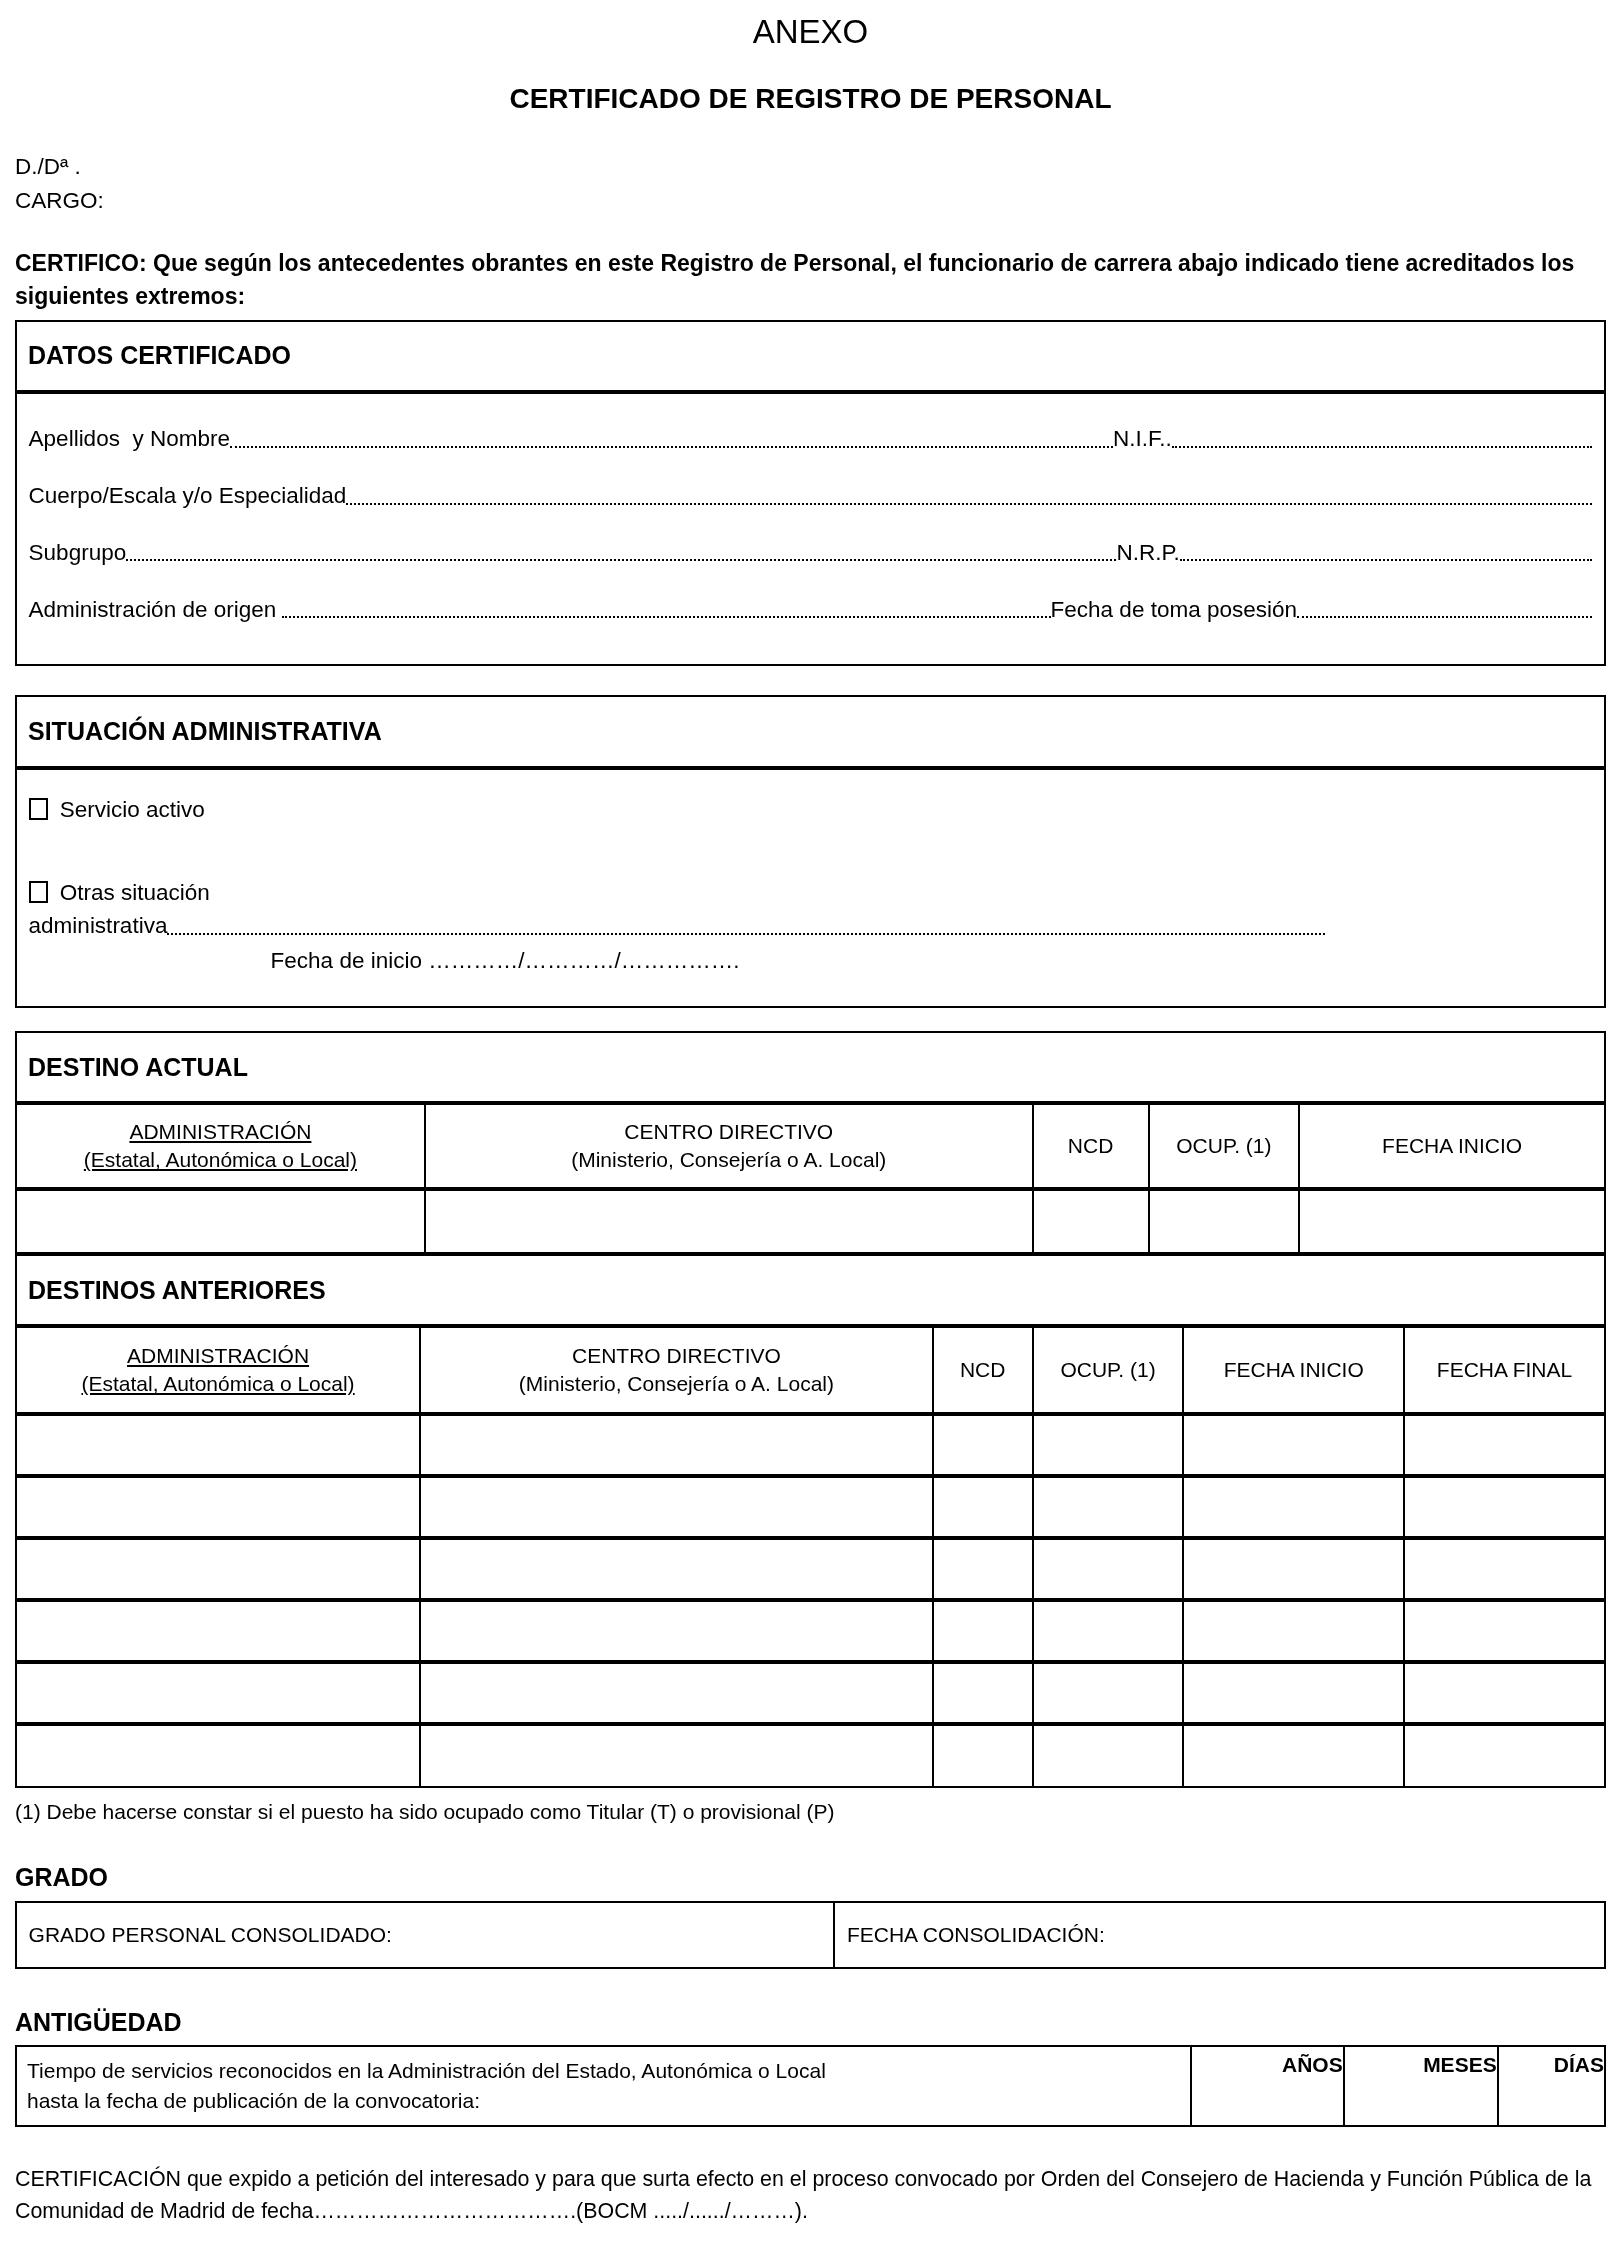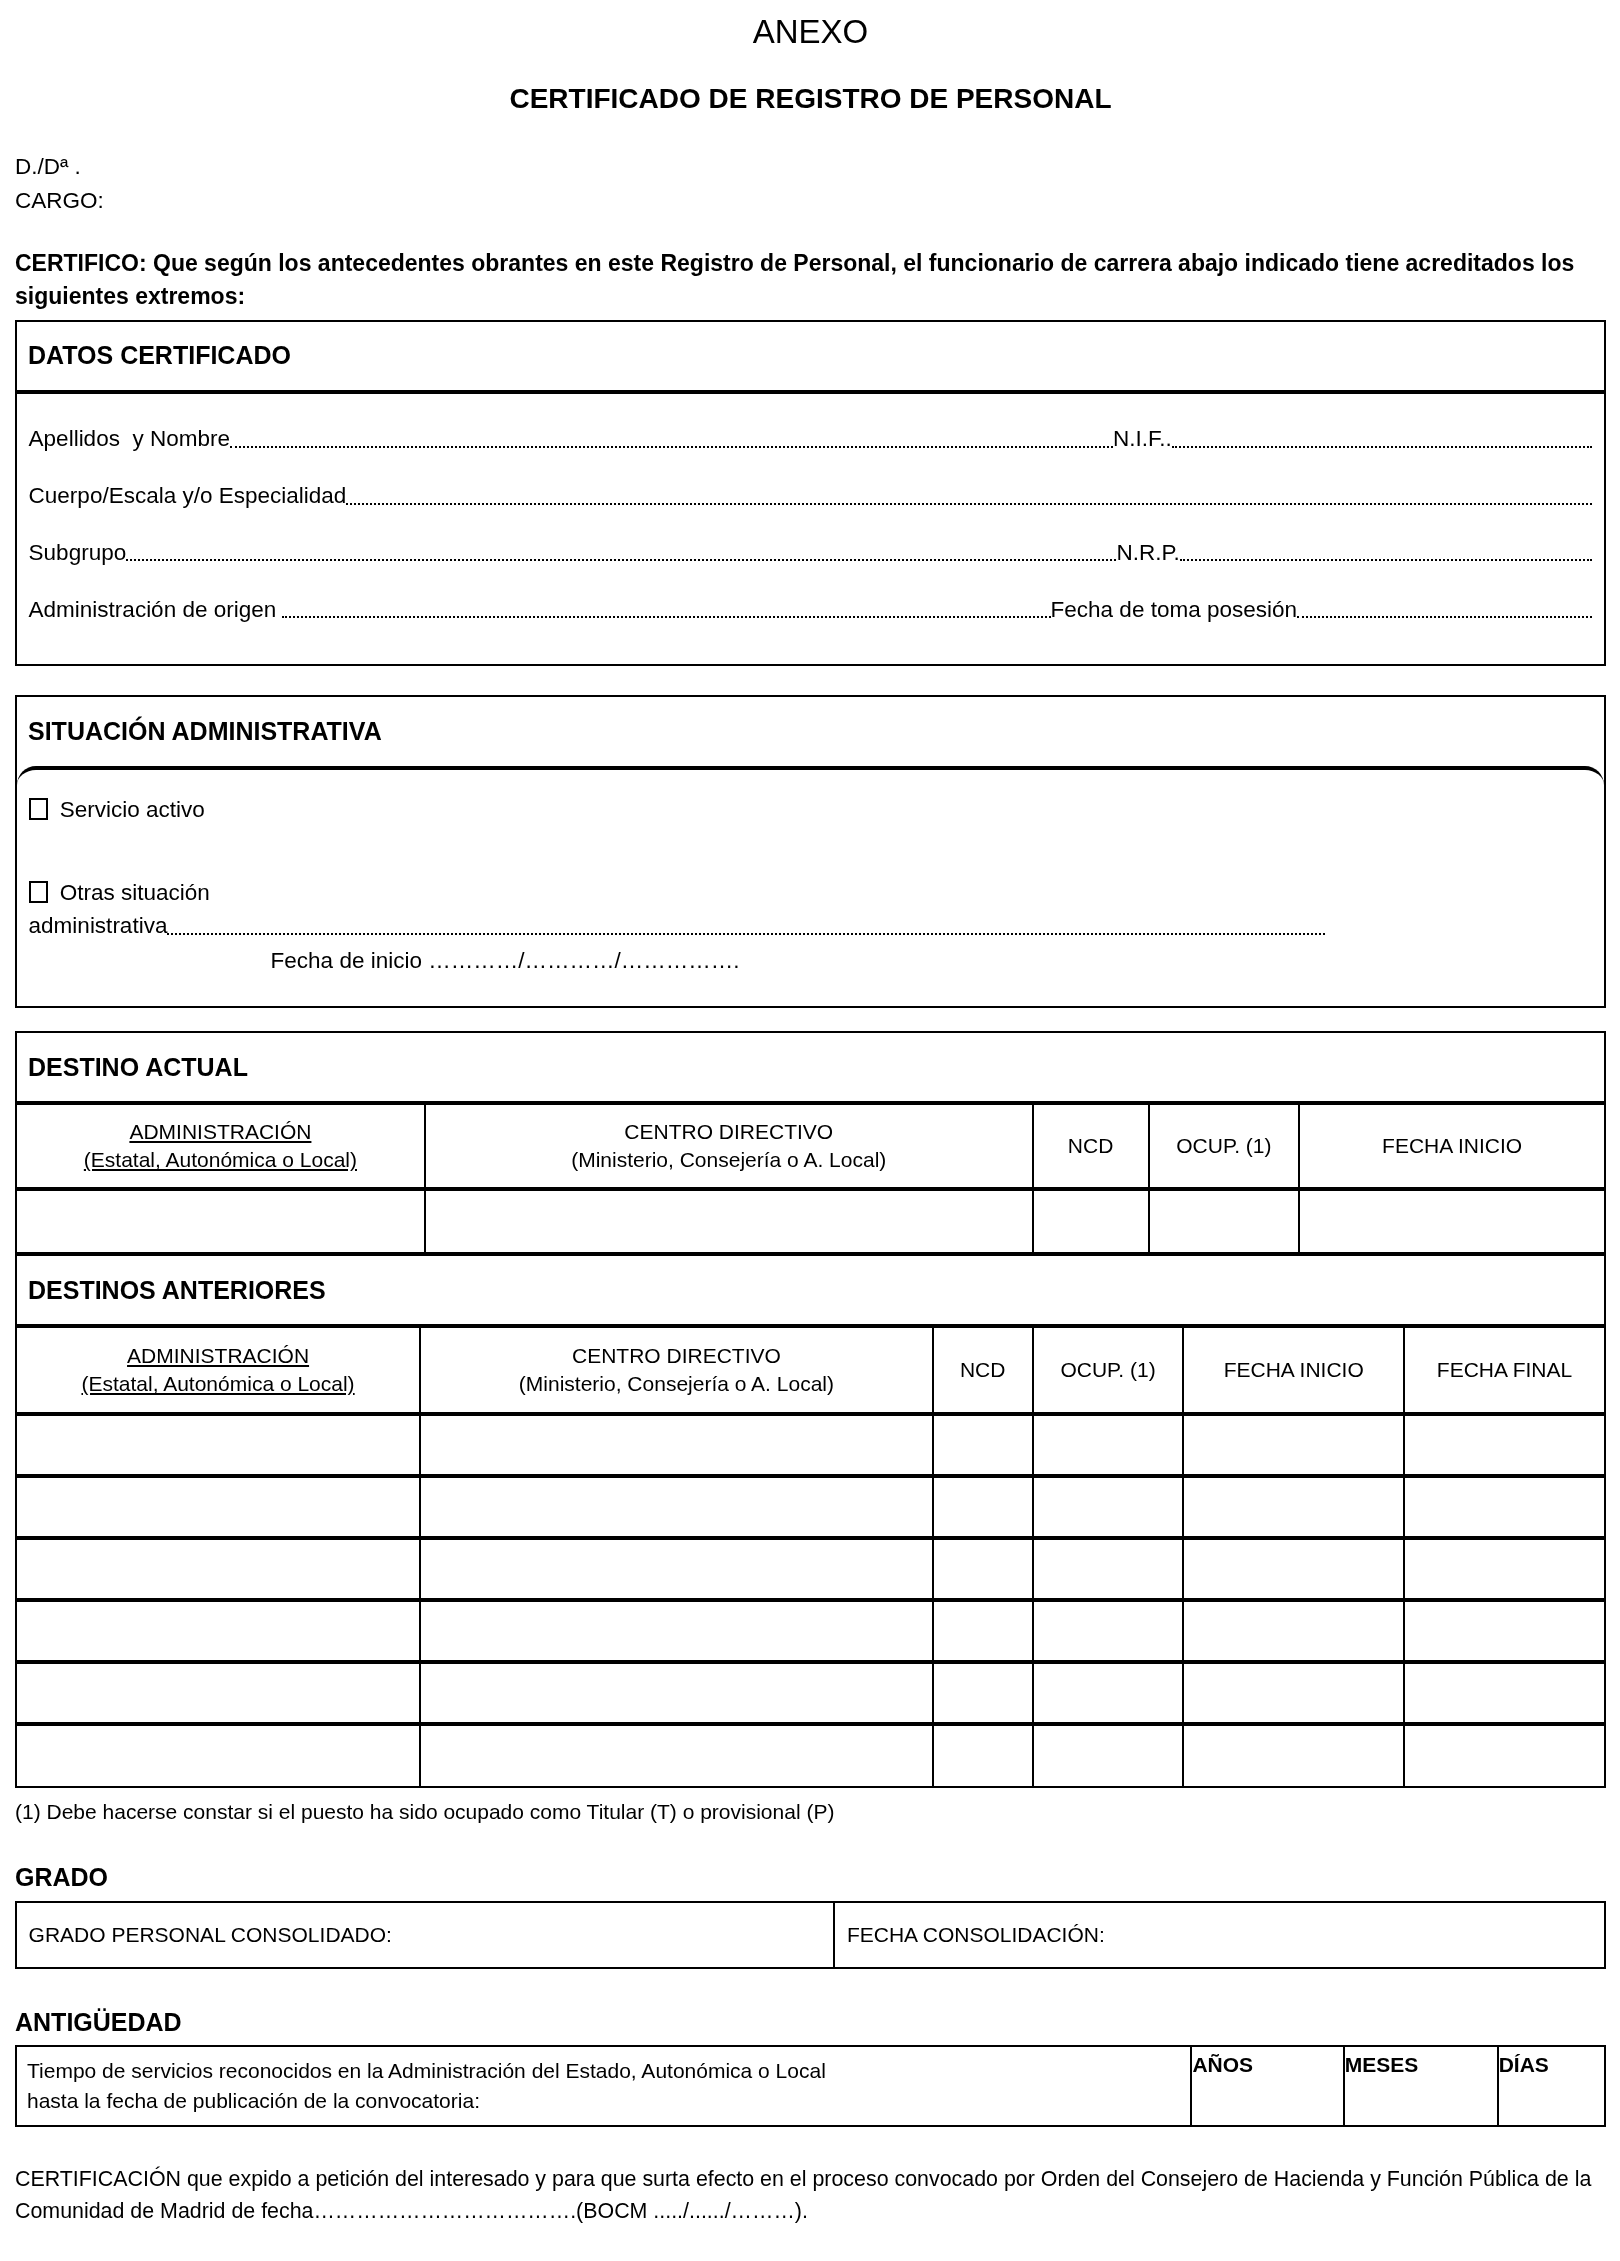--- a/index.html
+++ b/index.html
@@ -28,21 +28,21 @@
   .datos-box .box-body { padding: 1.4px 11.6px 42px; }
   .field-row { display: flex; align-items: flex-end; margin-top: 32px; line-height: 1.1; }
   .flabel { white-space: pre-wrap; }
   .leader { border-bottom: 2.2px dotted #000; position: relative; bottom: 4.3px; min-width: 29px; }
   .lf1  { flex: 1; }
   .lf21 { flex: 2.1; }
   .lf24 { flex: 2.4; }
   .lf26 { flex: 2.6; }
 
   .situacion-box { margin-top: 29px; }
-  .situacion-box .box-body { padding: 0 11.6px 32px; border-radius: 19px; }
+  .situacion-box .box-body { padding: 0 11.6px 32px; }
   .check-row-1 { margin-top: 27.5px; }
   .check-row-2 { margin-top: 57px; }
   .cb { display: inline-block; width: 19.6px; height: 22.5px; border: 2.2px solid #000; margin-right: 11.6px; vertical-align: -2.9px; background: #fff; }
   .admin-row { display: flex; align-items: flex-end; margin-top: 7.2px; }
   .admin-row .leader { flex: none; width: 74%; }
   .fecha-inicio-row { margin-top: 8.7px; padding-left: 242px; }
 
   .big-box { border: 2.9px solid #000; margin-top: 23px; }
   .form-table { width: 100%; border-collapse: collapse; table-layout: fixed; font-size: 21px; }
   .form-table th, .form-table td { border: 2.2px solid #000; }
@@ -66,21 +66,21 @@
 
   .grado-box { margin-top: 8.7px; }
   .grado-table { width: 100%; border-collapse: collapse; table-layout: fixed; font-size: 21px; }
   .grado-table td { height: 64px; vertical-align: middle; padding: 0 11.6px; }
   .grado-table td + td { border-left: 2.2px solid #000; }
 
   .antiguedad-box { margin-top: 8.7px; }
   .ant-table { width: 100%; border-collapse: collapse; table-layout: fixed; font-size: 21px; }
   .ant-table td { height: 78px; border-left: 2.2px solid #000; }
   .ant-table td:first-child { border-left: none; vertical-align: bottom; padding: 0 10px 8.7px; line-height: 1.45; }
-  .ant-head { vertical-align: top; text-align: left; font-weight: bold; padding-top: 5.8px; }
+  .ant-head { vertical-align: top; text-align: right; font-weight: bold; padding-top: 5.8px; }
 
   .certificacion { font-size: 21.4px; line-height: 1.5; margin-top: 36px; }
 </style>
 </head>
 <body>
 
 <div class="page">
 
   <div class="title">ANEXO</div>
   <div class="subtitle">CERTIFICADO DE REGISTRO DE PERSONAL</div>

